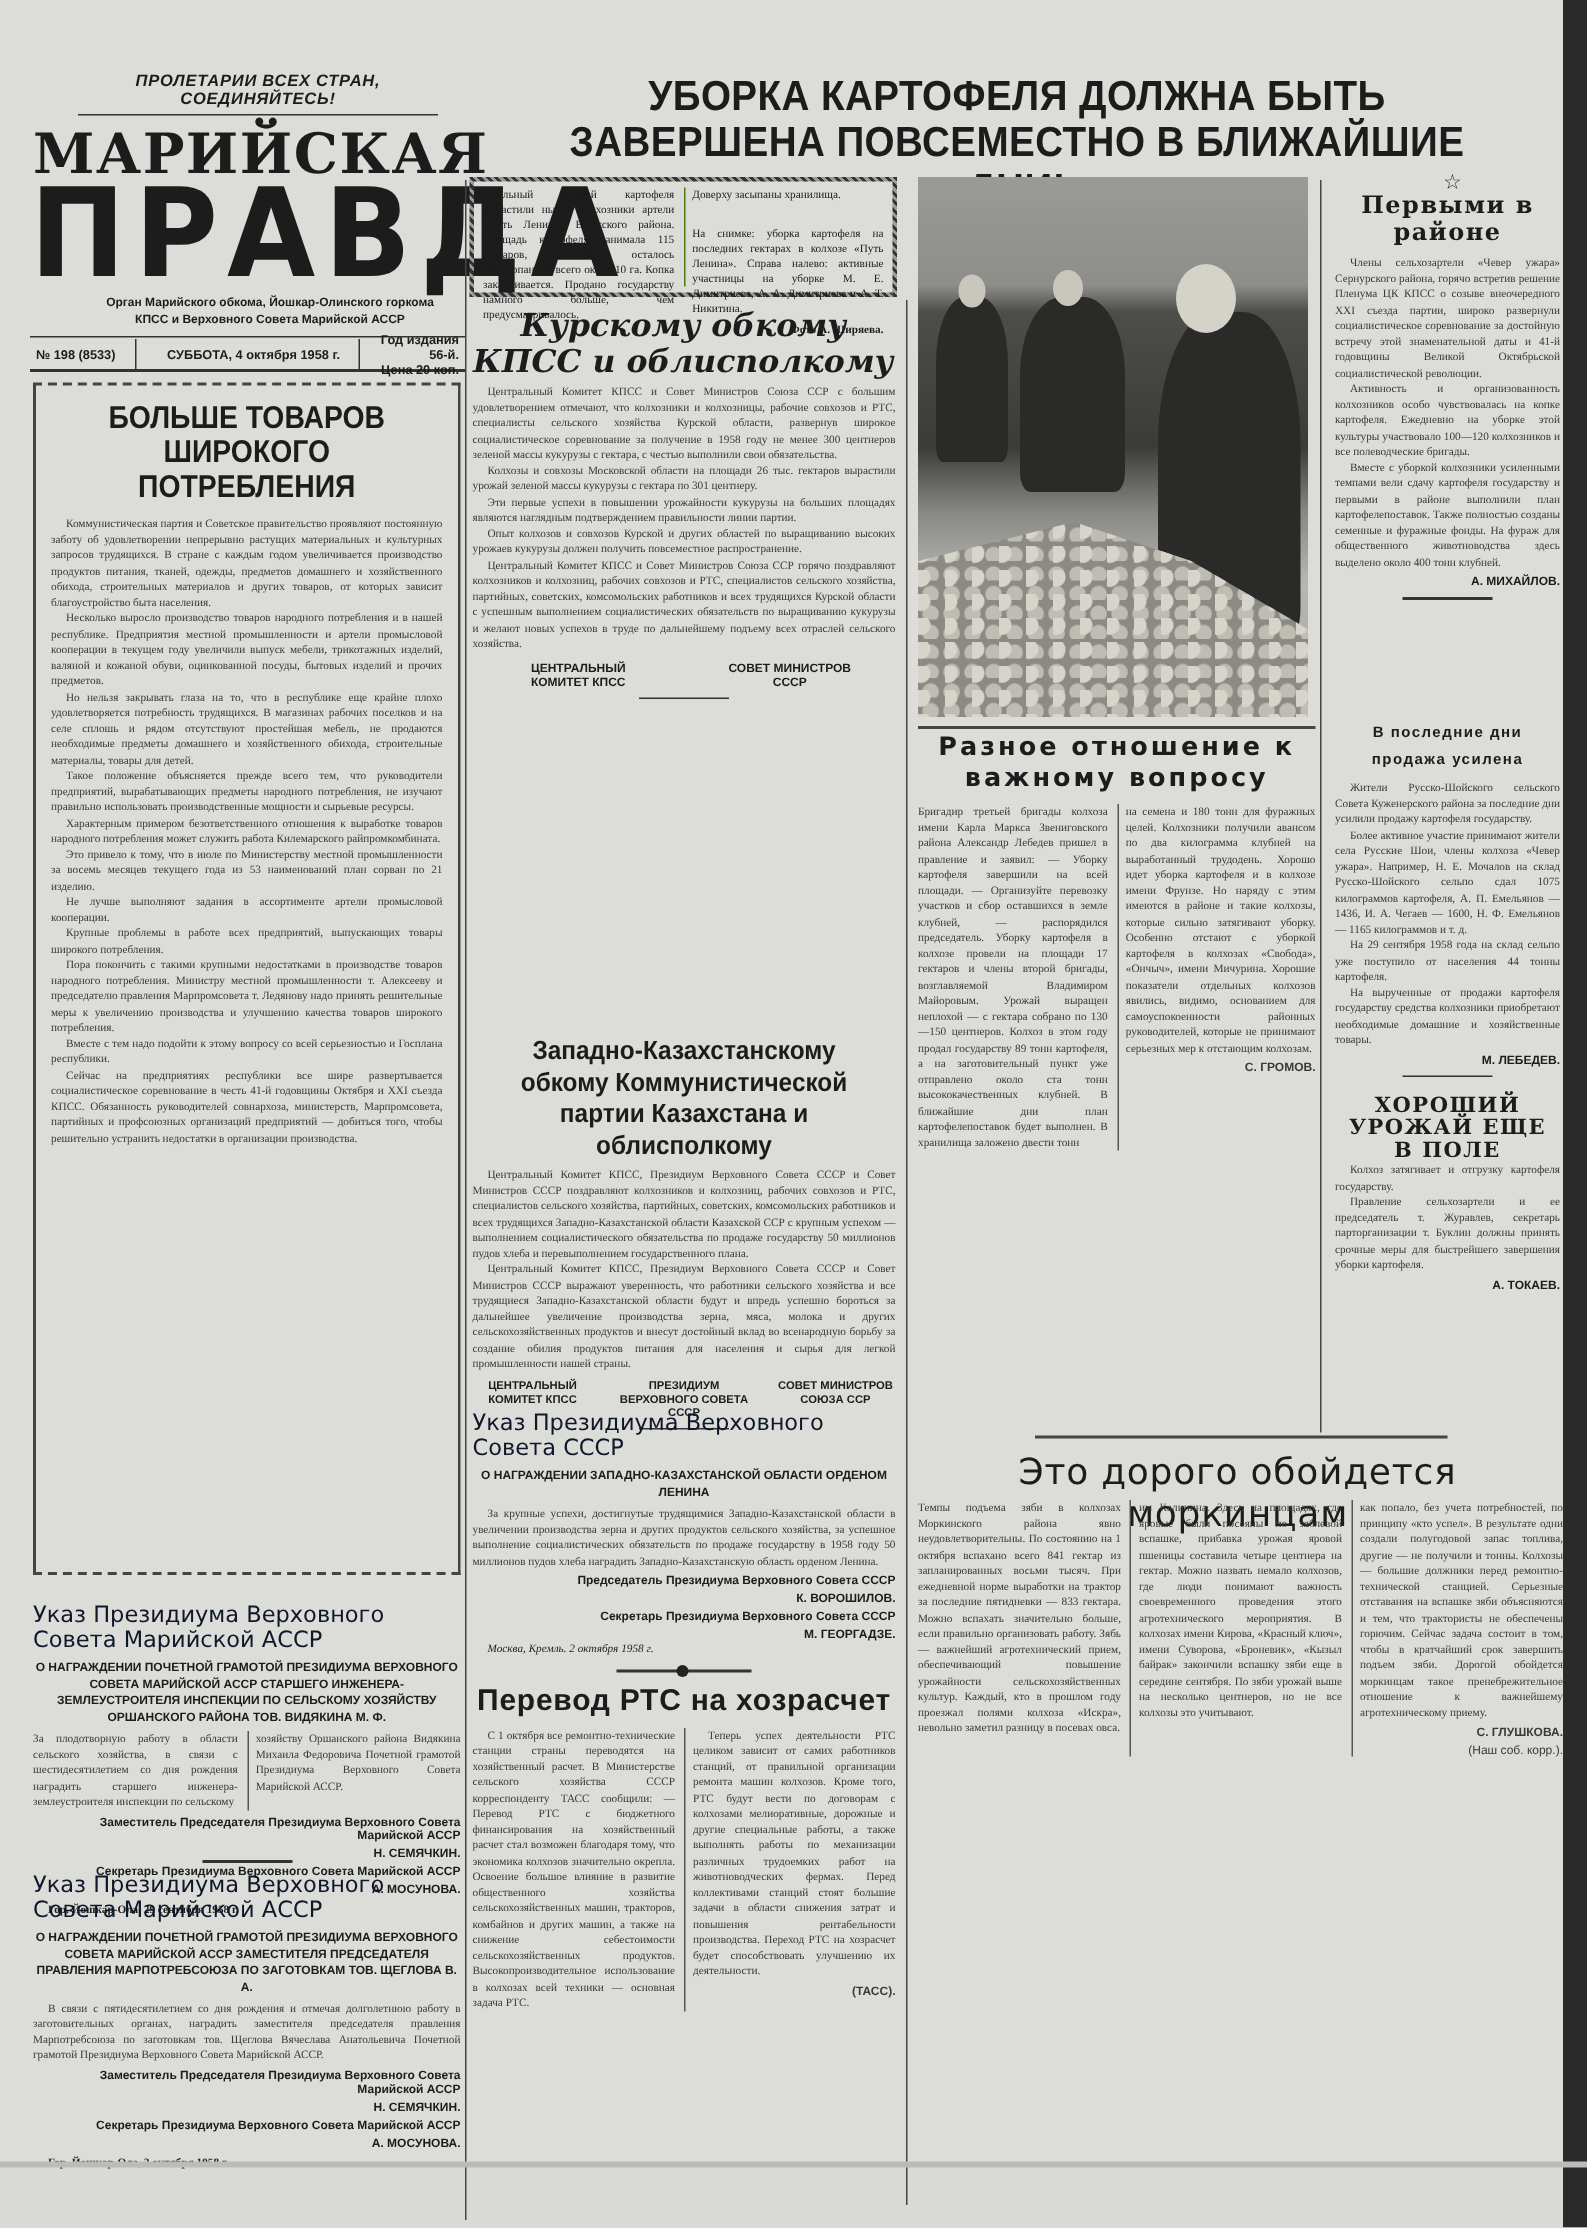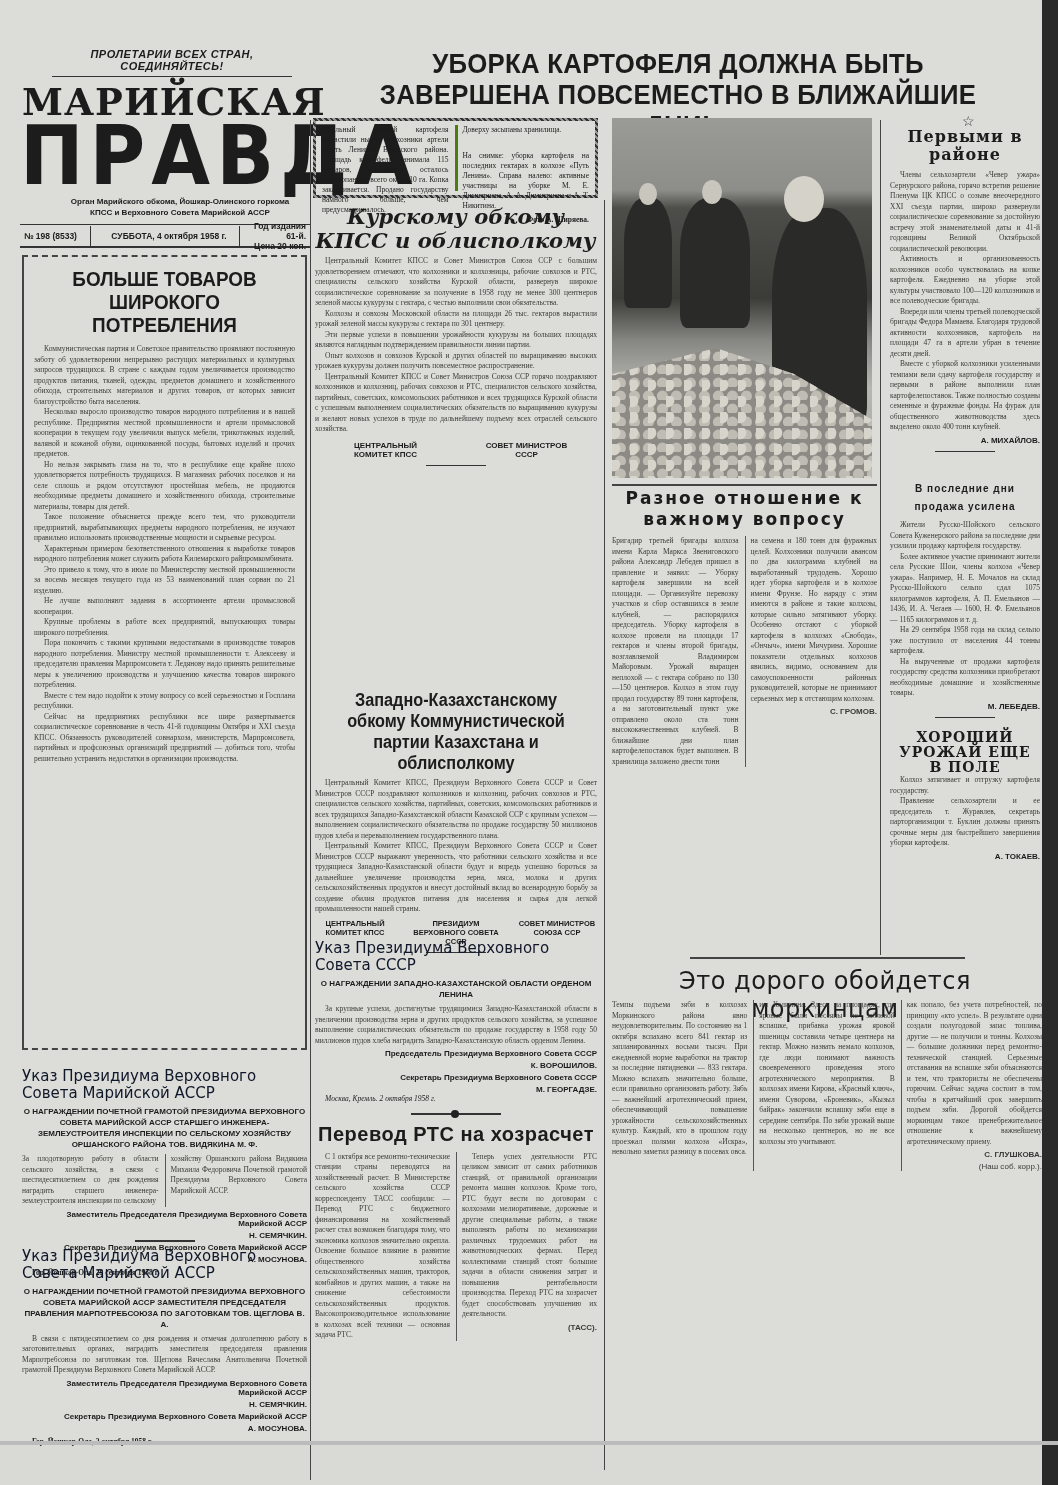--- a/index.html
+++ b/index.html
@@ -16,21 +16,21 @@
   .organ { left: 60px; top: 196px; width: 240px; font: bold 8px "Liberation Sans", sans-serif; text-align: center; line-height: 11px; }
   .issue-bar { left: 20px; top: 224px; width: 290px; height: 24px; border-top: 1.5px solid #333; border-bottom: 2px solid #333; display: flex; font: bold 8.5px "Liberation Sans", sans-serif; align-items: center; }
   .issue-bar > div { padding: 0 4px; }
   .issue-bar .sep { border-left: 1.5px solid #333; height: 20px; }
 
   .headline { left: 318px; top: 48px; width: 720px; font: bold 28px "Liberation Sans", sans-serif; text-align: center; line-height: 31px; letter-spacing: 0.3px; transform: scaleX(0.92); transform-origin: center top; }
 
   .boxed { border: 3px solid #333; border-image: repeating-linear-gradient(45deg,#333 0 2px,#999 2px 4px) 3; }
   .caption-box { left: 313px; top: 118px; width: 285px; height: 80px; padding: 4px 6px; font-size: 7.5px; line-height: 10px; display: flex; gap: 6px; }
   .caption-box .col { flex: 1; text-align: justify; }
-  .caption-box .col + .col { border-left: 3px solid #4d7c0f; padding-left: 5px; }
+  .caption-box .col + .col { border-left: 1px solid #4d7c0f; padding-left: 5px; }
   .photo-credit { text-align: right; font-weight: bold; margin-top: 4px; }
 
   .photo { left: 612px; top: 118px; width: 260px; height: 360px; background:
       linear-gradient(180deg, #9a9a96 0%, #8d8d89 20%, #4d4d4a 25%, #3b3b38 50%, #878783 62%, #b7b7b2 75%, #a7a7a2 100%); }
   .photo .fig { position: absolute; background: #2a2a28; border-radius: 40% 40% 10% 10%; }
   .photo .head { position: absolute; background: #c9c6bd; border-radius: 50%; }
   .photo .potatoes { position: absolute; left: 0; bottom: 0; width: 260px; height: 130px;
       background: radial-gradient(circle at 10% 30%, #d7d4cb 6px, transparent 7px) 0 0/18px 16px, radial-gradient(circle at 60% 70%, #bfbcb3 5px, transparent 6px) 0 0/14px 13px, #8c8a84;
       clip-path: polygon(0 20%, 40% 0, 70% 20%, 100% 55%, 100% 100%, 0 100%); }
 
@@ -74,21 +74,21 @@
   <div class="abs slogan">ПРОЛЕТАРИИ ВСЕХ СТРАН, СОЕДИНЯЙТЕСЬ!</div>
   <div class="abs masthead1">МАРИЙСКАЯ</div>
   <div class="abs masthead2">ПРАВДА</div>
   <div class="abs organ">Орган Марийского обкома, Йошкар-Олинского горкома КПСС и Верховного Совета Марийской АССР</div>
   <div class="abs issue-bar">
     <div style="width:70px">№ 198 (8533)</div>
     <div class="sep"></div>
     <div style="width:140px;text-align:center">СУББОТА, 4 октября 1958 г.</div>
     <div class="sep"></div>
     <div style="line-height:10px;text-align:right;flex:1">
-      <div>Год издания 61-й.</div>
+      <div>Год издания 56-й.</div>
       <div>Цена 20 коп.</div>
     </div>
   </div>
 
   <div class="abs headline">УБОРКА КАРТОФЕЛЯ ДОЛЖНА БЫТЬ ЗАВЕРШЕНА ПОВСЕМЕСТНО В БЛИЖАЙШИЕ ДНИ!</div>
 
   <div class="abs caption-box boxed">
     <div class="col">Обильный урожай картофеля вырастили нынче колхозники артели «Путь Ленина» Волжского района. Площадь картофеля занимала 115 гектаров, а сейчас осталось невыкопанной всего около 10 га. Копка заканчивается. Продано государству намного больше, чем предусматривалось.</div>
     <div class="col">
       <div>Доверху засыпаны хранилища.</div>
@@ -105,21 +105,20 @@
     <div class="fig" style="left:160px;top:90px;width:95px;height:220px"></div>
     <div class="head" style="left:172px;top:58px;width:40px;height:46px;background:#d5d2ca"></div>
     <div class="potatoes"></div>
   </div>
 
   <div class="abs star">☆</div>
   <div class="abs" style="left:890px;top:128px;width:150px">
     <div class="col-head">Первыми в районе</div>
     <div class="small-text textfill" style="margin-top:6px">Члены сельхозартели «Чевер ужара» Сернурского района, горячо встретив решение Пленума ЦК КПСС о созыве внеочередного XXI съезда партии, широко развернули социалистическое соревнование за достойную встречу этой знаменательной даты и 41-й годовщины Великой Октябрьской социалистической революции.</div>
     <div class="small-text textfill">Активность и организованность колхозников особо чувствовалась на копке картофеля. Ежедневно на уборке этой культуры участвовало 100—120 колхозников и все полеводческие бригады.</div>
-    <div class="small-text textfill">Впереди шли члены третьей полеводческой бригады Федора Мамаева. Благодаря трудовой активности колхозников, картофель на площади 47 га в артели убран в течение десяти дней.</div>
     <div class="small-text textfill">Вместе с уборкой колхозники усиленными темпами вели сдачу картофеля государству и первыми в районе выполнили план картофелепоставок. Также полностью созданы семенные и фуражные фонды. На фураж для общественного животноводства здесь выделено около 400 тонн клубней.</div>
     <div class="signature">А. МИХАЙЛОВ.</div>
     <div class="short-rule"></div>
   </div>
 
   <div class="abs" style="left:890px;top:480px;width:150px">
     <div class="col-head" style="font-size:10px;font-family:'Liberation Sans',sans-serif">В последние дни продажа усилена</div>
     <div class="small-text textfill" style="margin-top:4px">Жители Русско-Шойского сельского Совета Куженерского района за последние дни усилили продажу картофеля государству.</div>
     <div class="small-text textfill">Более активное участие принимают жители села Русские Шои, члены колхоза «Чевер ужара». Например, Н. Е. Мочалов на склад Русско-Шойского сельпо сдал 1075 килограммов картофеля, А. П. Емельянов — 1436, И. А. Чегаев — 1600, Н. Ф. Емельянов — 1165 килограммов и т. д.</div>
     <div class="small-text textfill">На 29 сентября 1958 года на склад сельпо уже поступило от населения 44 тонны картофеля.</div>

